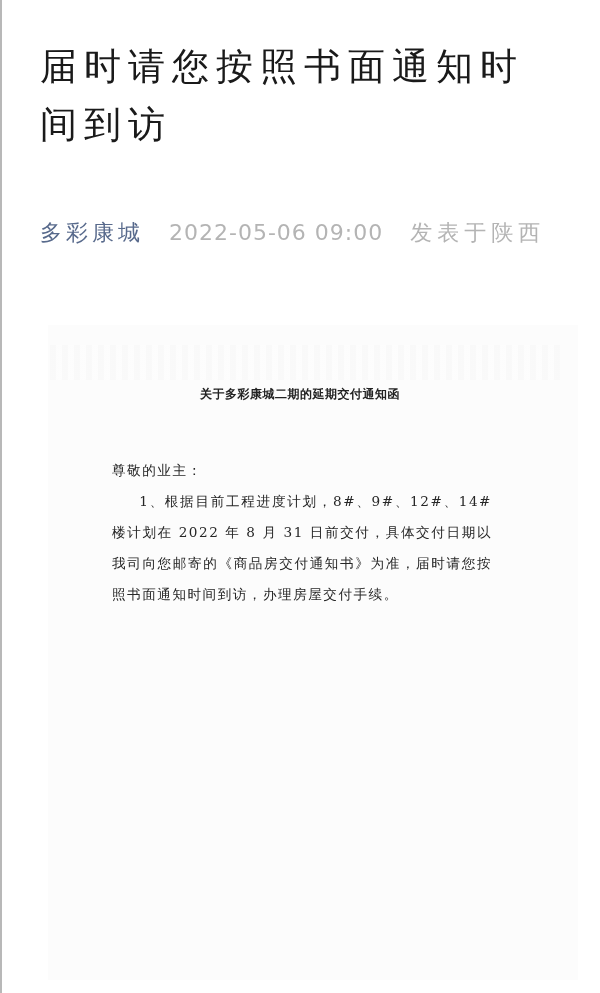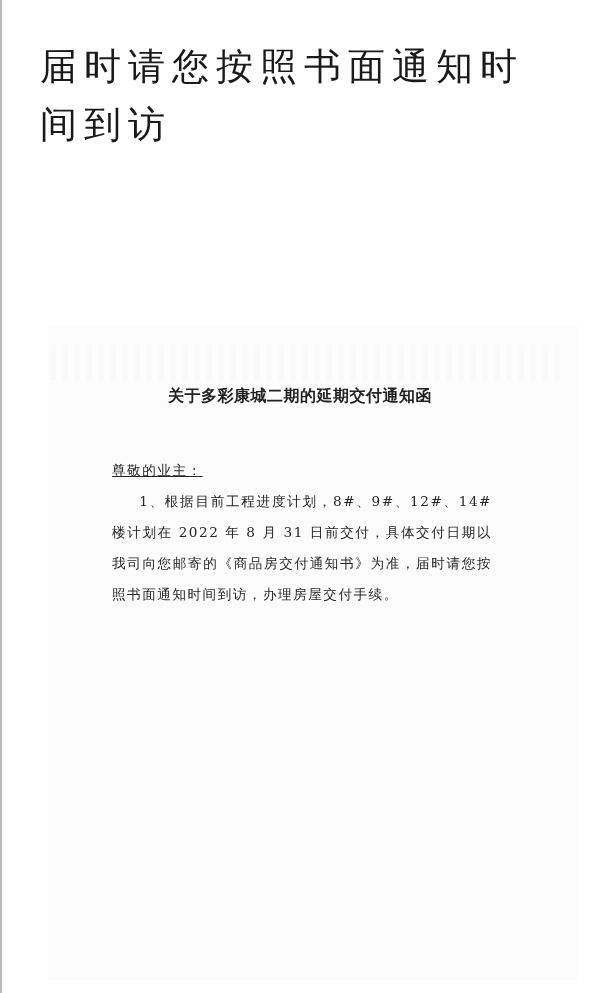--- a/index.html
+++ b/index.html
@@ -70,21 +70,21 @@
       width: 510px; height: 35px;
       background: repeating-linear-gradient(90deg, #f8f8f8 0 6px, #fdfdfd 6px 12px);
       opacity: 0.7;
     }
     .doc-title {
       position: absolute;
       left: 0; top: 386px;
       width: 600px;
       text-align: center;
       font-family: "DejaVu Sans", sans-serif;
-      font-size: 16px;
+      font-size: 12px;
       font-weight: bold;
       color: #222;
       letter-spacing: 0.5px;
     }
     .doc-body {
       position: absolute;
       left: 112px; top: 455px;
       width: 380px;
       font-family: "DejaVu Serif", serif;
       font-size: 13.6px;
@@ -94,30 +94,34 @@
     }
     .doc-body p {
       margin: 0;
       text-align: justify;
     }
     .doc-body .indent {
       text-indent: 2em;
     }
     .salutation {
       margin-bottom: 0;
-      text-decoration: underline;
     }
   </style>
 </head>
 <body>
 
 <div class="left-edge"></div>
 
 <header class="article-header">
   <h1 class="article-title">届时请您按照书面通知时间到访</h1>
+  <div class="meta">
+    <span class="meta-author">多彩康城</span>
+    <span class="meta-time">2022-05-06 09:00</span>
+    <span class="meta-location">发表于陕西</span>
+  </div>
 </header>
 
 <div class="doc-scan"></div>
 <div class="doc-noise"></div>
 
 <div class="doc-title">关于多彩康城二期的延期交付通知函</div>
 
 <div class="doc-body">
   <p class="salutation">尊敬的业主：</p>
   <p class="indent">1、根据目前工程进度计划，8#、9#、12#、14#楼计划在 2022 年 8 月 31 日前交付，具体交付日期以我司向您邮寄的《商品房交付通知书》为准，届时请您按照书面通知时间到访，办理房屋交付手续。</p>

